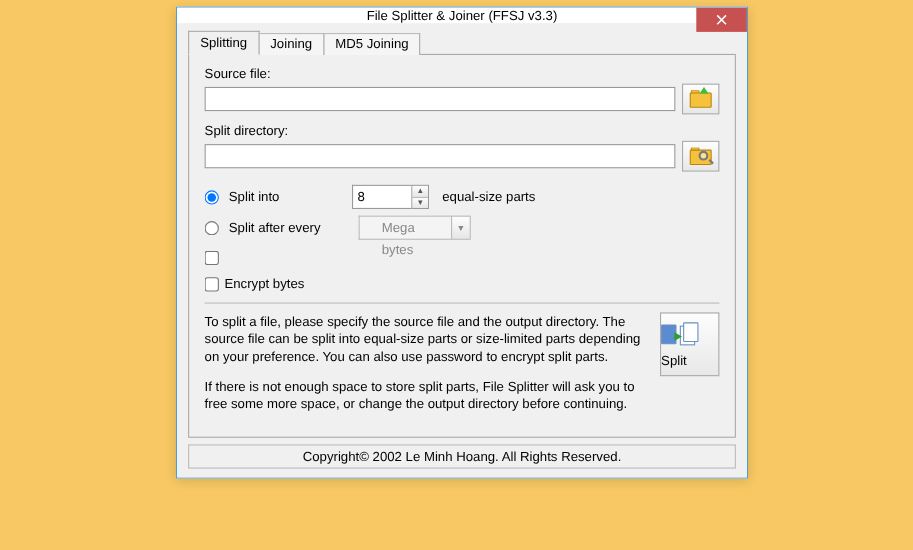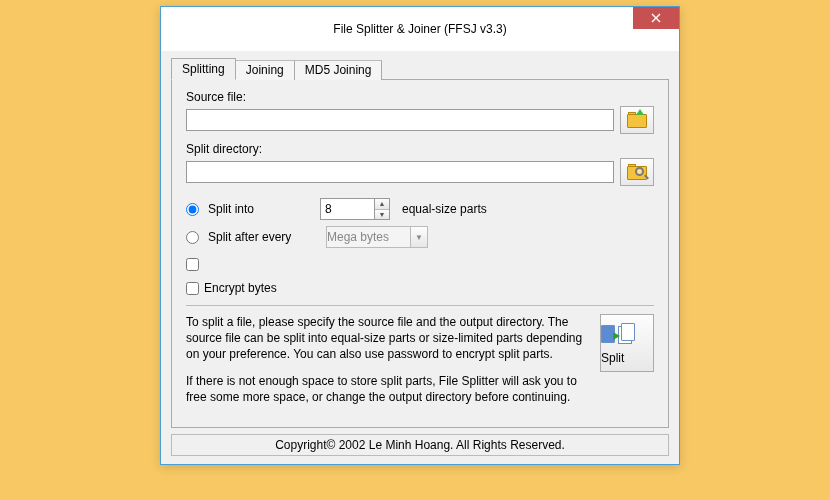--- a/index.html
+++ b/index.html
@@ -15,21 +15,21 @@
 .window {
   position: absolute;
   left: 160px;
   top: 6px;
   width: 520px;
   background: #fff;
   border: 1px solid #4a9fd9;
   box-shadow: 0 2px 10px rgba(0,0,0,0.15);
 }
 .titlebar {
-  height: 44px;
+  height: 14px;
   background: #fff;
   display: flex;
   align-items: center;
   position: relative;
 }
 .titlebar .title {
   flex: 1;
   text-align: center;
   font-size: 12px;
   color: #000;
@@ -154,21 +154,21 @@
   display:flex;
   height:22px;
   margin-left:6px;
 }
 .combo .val {
   width:84px;
   border:1px solid #bbb;
   border-right:none;
   background:#f4f4f4;
   color:#888;
-  padding:0 0;
+  padding:0 20px;
   line-height:20px;
   font-size:12px;
 }
 .combo .dd {
   width:18px;
   border:1px solid #bbb;
   background:linear-gradient(#fdfdfd,#e6e6e6);
   display:flex;
   align-items:center;
   justify-content:center;

